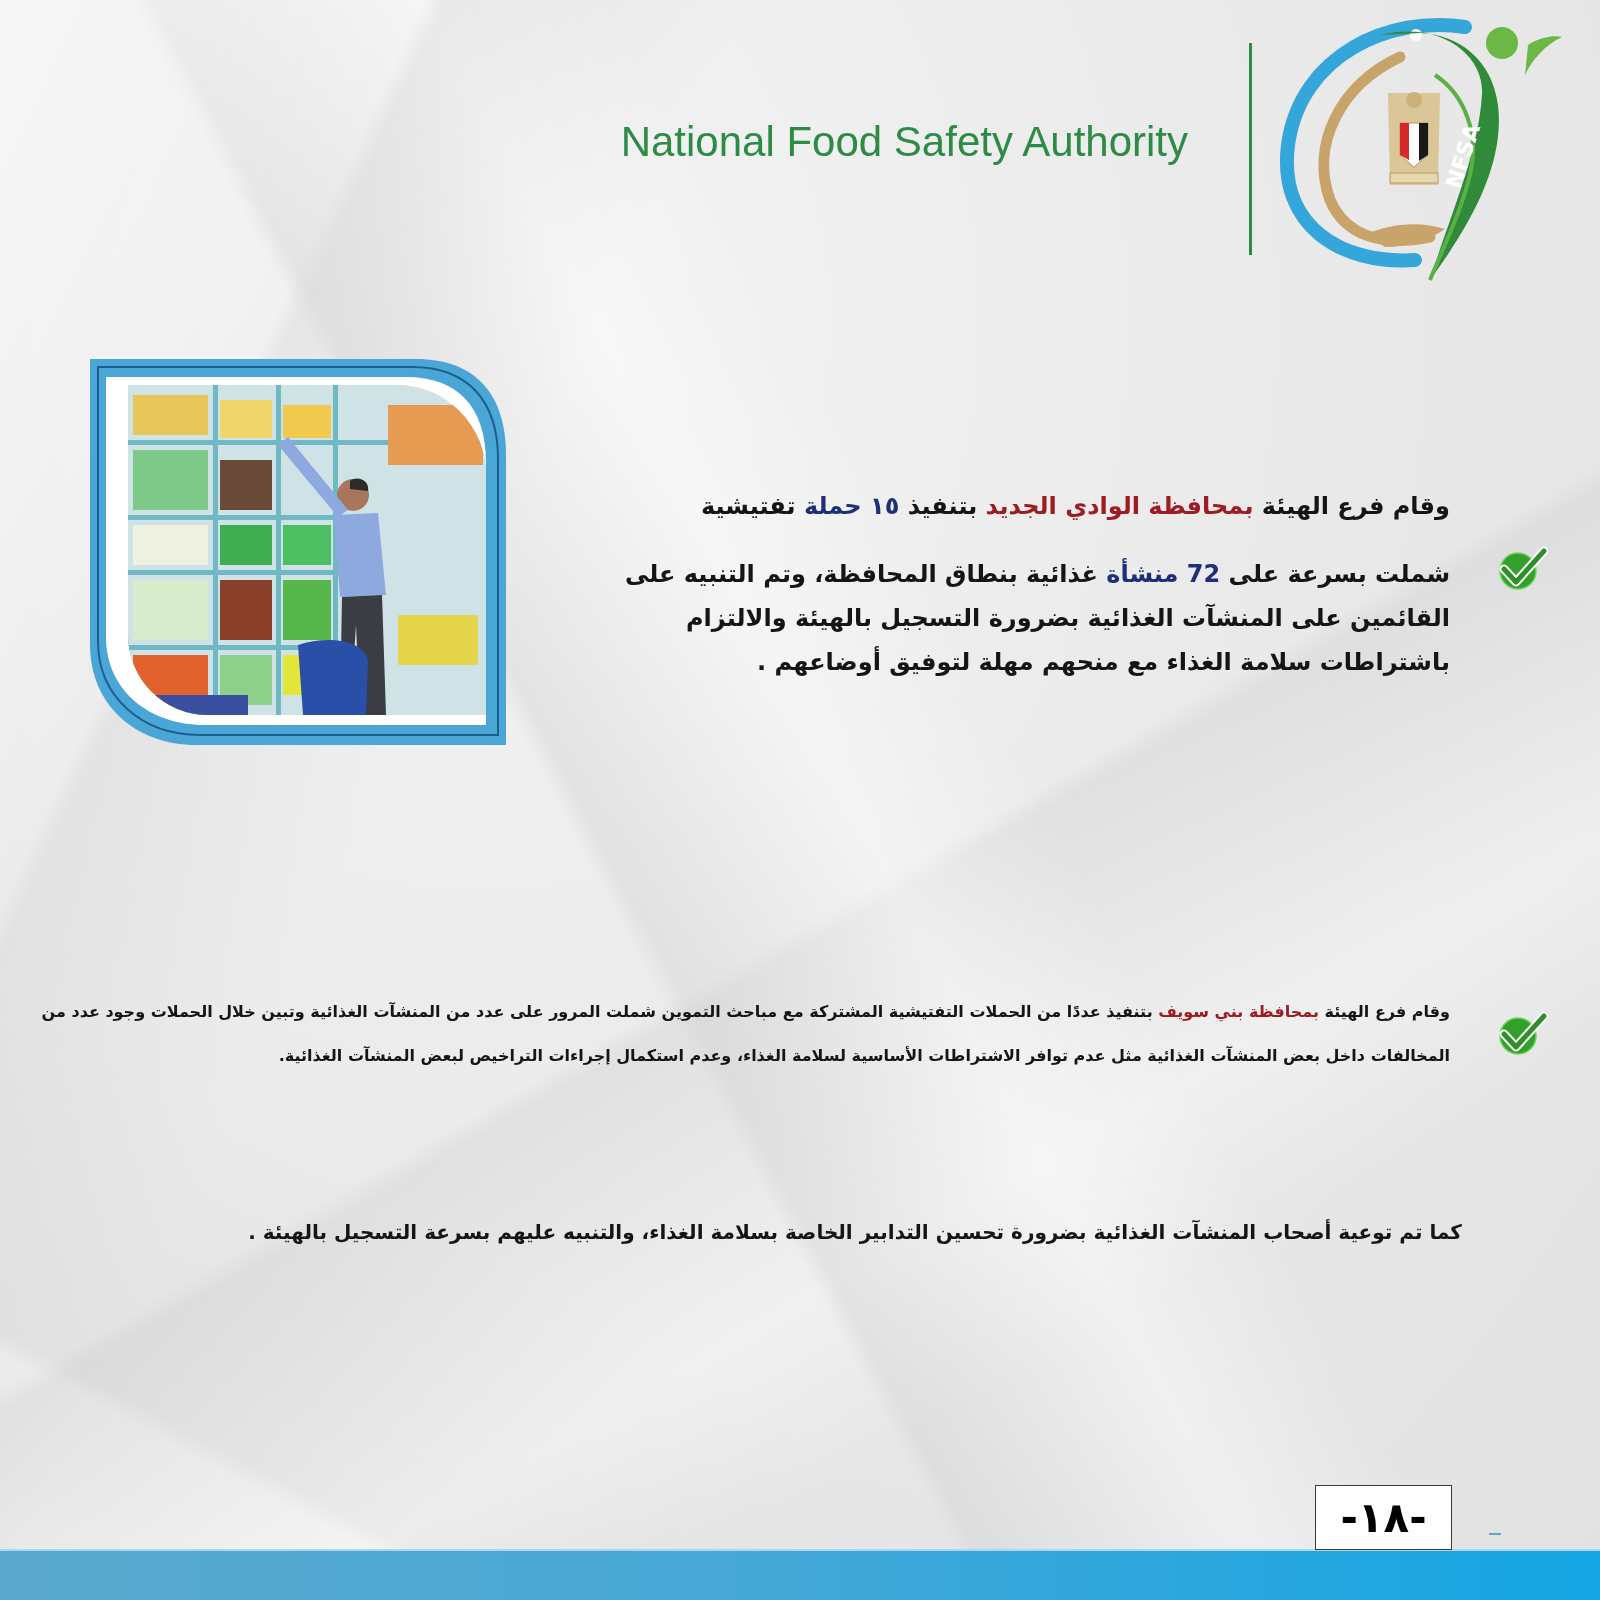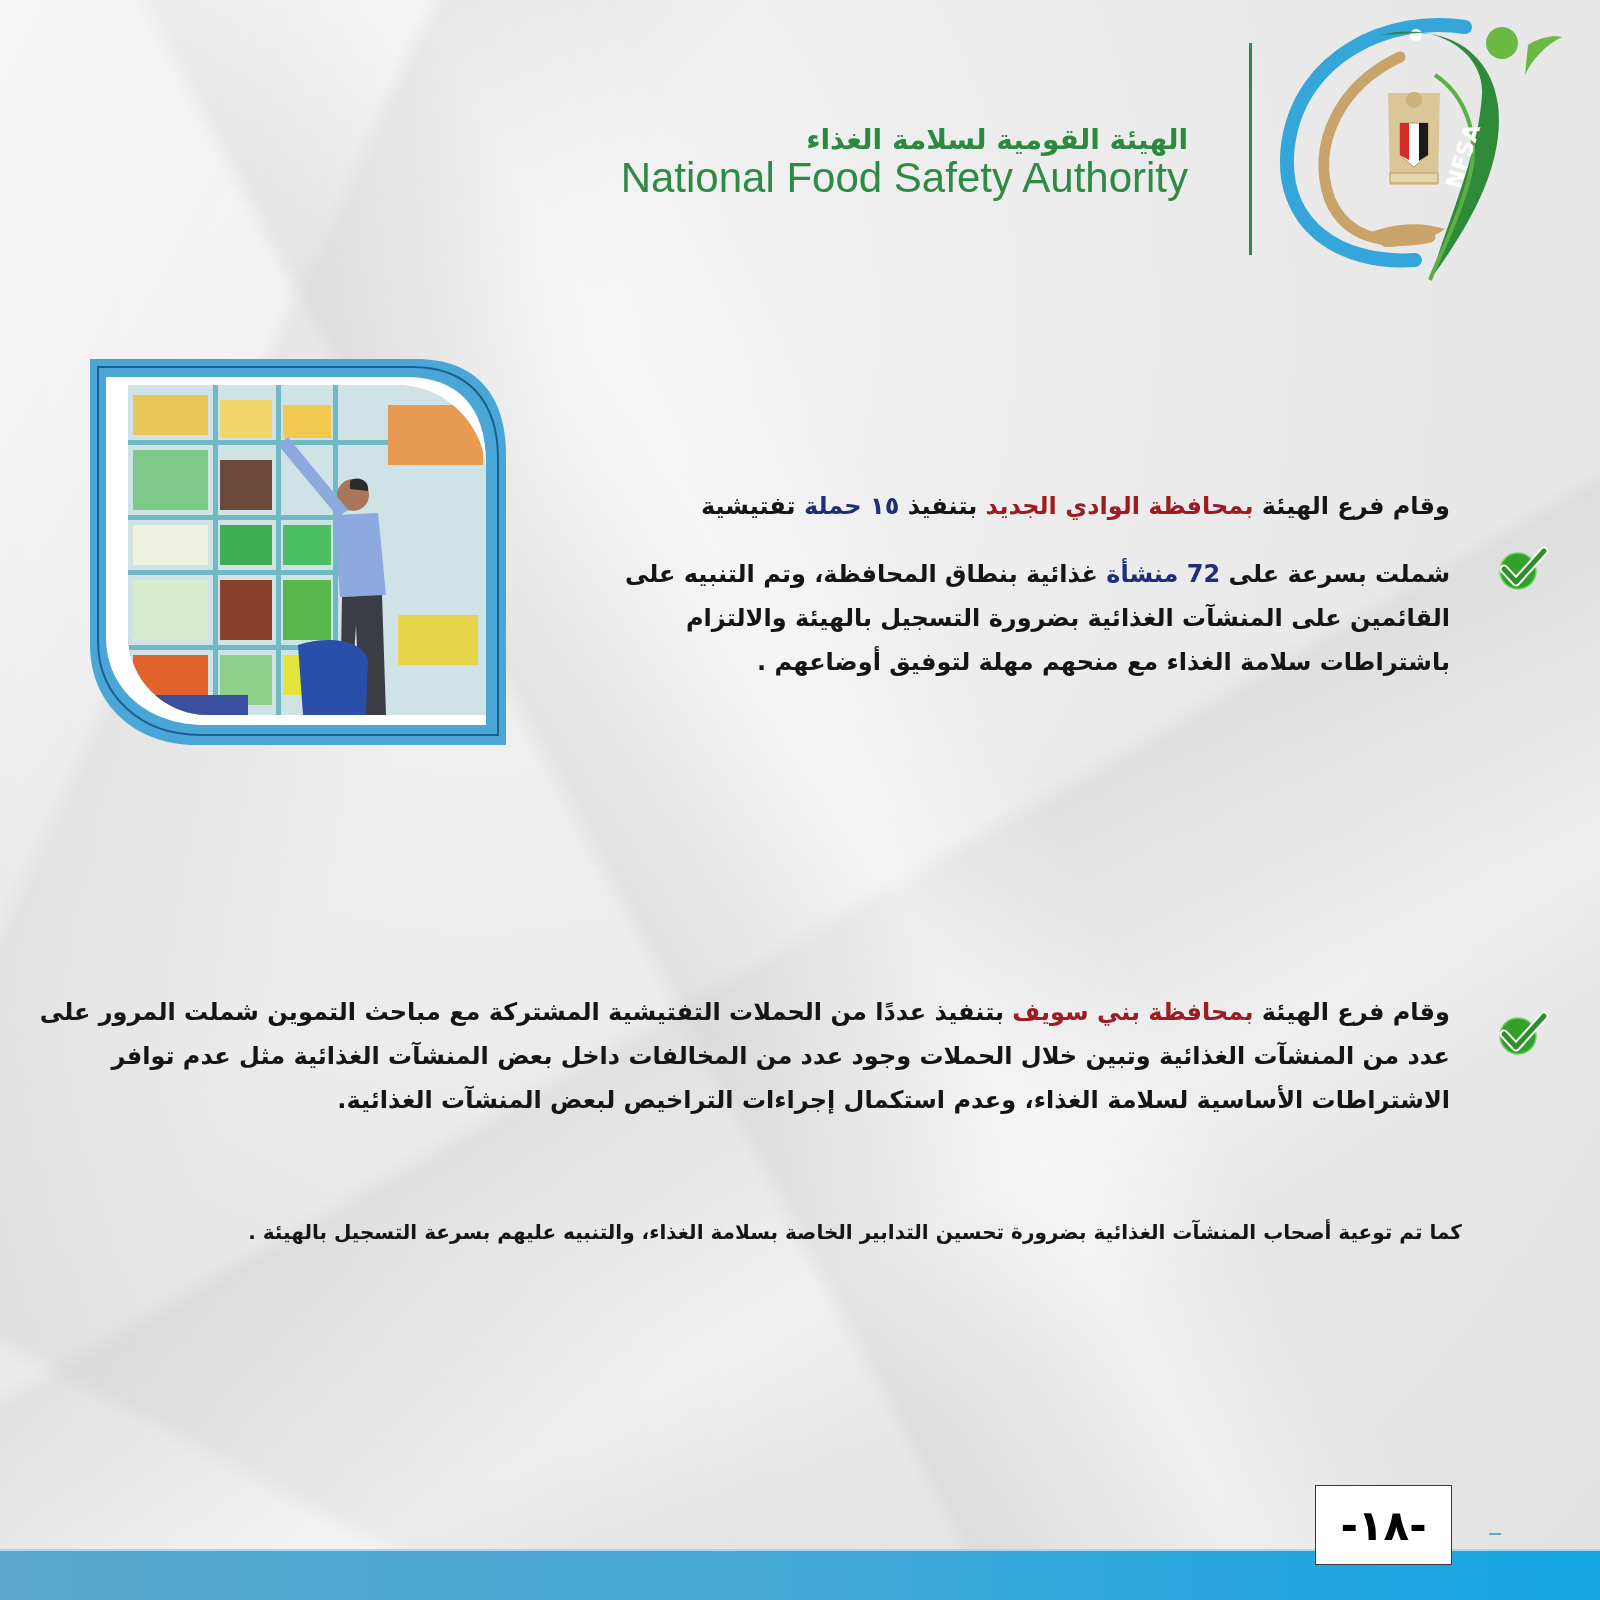--- a/index.html
+++ b/index.html
@@ -47,53 +47,52 @@
     }
 
     
     .para {
       position: absolute; direction: rtl; text-align: right;
       font-family: "DejaVu Sans", sans-serif; color: #151515;
       font-weight: bold;
     }
     .p1 { right: 150px; top: 484px; width: 880px; font-size: 24px; line-height: 44px; }
     .p1 .lead { display: block; margin-bottom: 24px; }
-    .p2 { right: 150px; top: 990px; width: 1420px; font-size: 24px; line-height: 44px; }
+    .p2 { right: 150px; top: 990px; width: 1420px; font-size: 16px; line-height: 44px; }
     .p3 { right: 138px; top: 1210px; width: 1280px; font-size: 20px; line-height: 44px; }
     .red { color: #9c1c22; }
     .navy { color: #1e2f78; }
 
     .check { position: absolute; width: 56px; height: 46px; }
     .check1 { left: 1494px; top: 545px; }
     .check2 { left: 1494px; top: 1010px; }
 
     
     .footer-bar {
       position: absolute; left: 0; right: 0; top: 1549px; height: 51px;
       background: linear-gradient(90deg, #5aa8cc 0%, #47a8d6 45%, #14a5e3 100%);
       border-top: 2px solid #a8d8ee;
     }
     .page-number {
-      position: absolute; left: 1315px; top: 1485px; width: 137px; height: 80px;
+      position: absolute; left: 1315px; top: 1485px; width: 137px; height: 65px;
       background: #ffffff; border: 1.5px solid #3a3a3a; box-sizing: border-box;
       display: flex; align-items: center; justify-content: center;
       font-family: "DejaVu Sans", sans-serif; font-size: 42px; font-weight: bold;
       color: #000; letter-spacing: 6px;
     }
     .footer-dash {
       position: absolute; left: 1489px; top: 1533px; width: 12px; height: 2px; background: #5aa8cc;
     }
   </style>
 </head>
 <body>
 
 <div class="paper"></div>
 
 <div class="brand">
-  <div class="brand-ar">الهيئة القومية لسلامة الغذاء</div>
   <div class="brand-en">National Food Safety Authority</div>
 </div>
 <div class="header-divider"></div>
 
 <div class="logo">
   <svg width="300" height="280" viewBox="0 0 300 280">
 
     <path d="M195 12 C120 0 30 40 18 130 C8 210 70 250 145 245" fill="none" stroke="#35a6da" stroke-width="14" stroke-linecap="round"></path>
     <circle cx="146" cy="20" r="6" fill="#ffffff"></circle>
 

